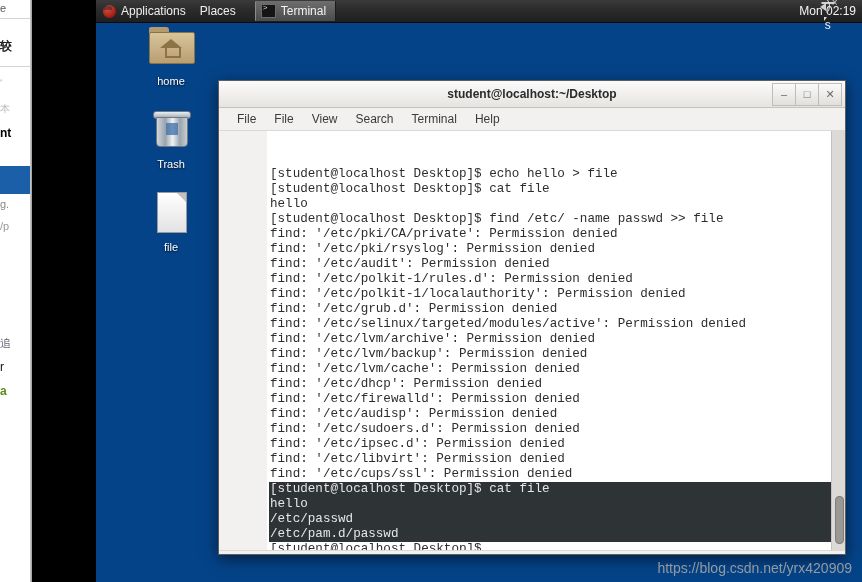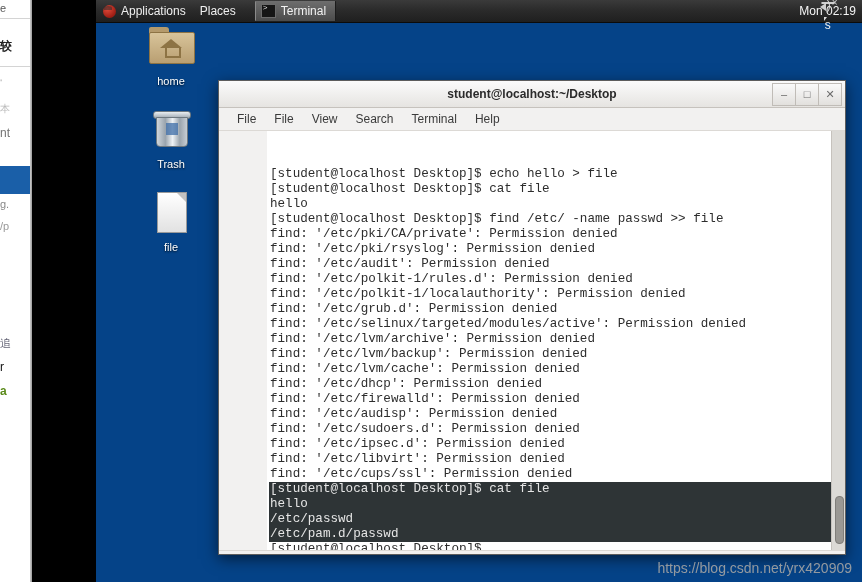--- a/index.html
+++ b/index.html
@@ -14,21 +14,21 @@
     position:absolute;left:0;top:0;width:32px;height:582px;
     background:#ffffff;overflow:hidden;
   }
   .bgline{position:absolute;left:0;white-space:nowrap;font-family:"Liberation Sans",sans-serif;}
   #bgl-a{top:2px;font-size:11px;color:#555;}
   #bgl-sep1{top:18px;width:32px;height:1px;background:#d4d4d4;}
   #bgl-b{top:38px;font-size:12px;color:#222;font-weight:bold;}
   #bgl-sep2{top:66px;width:32px;height:1px;background:#d4d4d4;}
   #bgl-c{top:78px;font-size:10px;color:#aaa;}
   #bgl-d{top:102px;font-size:10px;color:#bbb;}
-  #bgl-e{top:126px;font-size:12px;color:#737373;font-weight:normal;}
+  #bgl-e{top:126px;font-size:12px;color:#000000;font-weight:bold;}
   #bgl-hl{top:166px;width:32px;height:28px;background:#1a5fa8;}
   #bgl-f{top:198px;font-size:11px;color:#888;}
   #bgl-g{top:220px;font-size:11px;color:#999;}
   #bgl-h{top:336px;font-size:11px;color:#667;}
   #bgl-i{top:360px;font-size:12px;color:#111;}
   #bgl-j{top:384px;font-size:12px;color:#5a8a1a;font-weight:bold;}
   #bg-left-edge{position:absolute;left:30px;top:0;width:2px;height:582px;
     background:linear-gradient(to right,#cfcfcf,#9a9a9a);}
 
   

